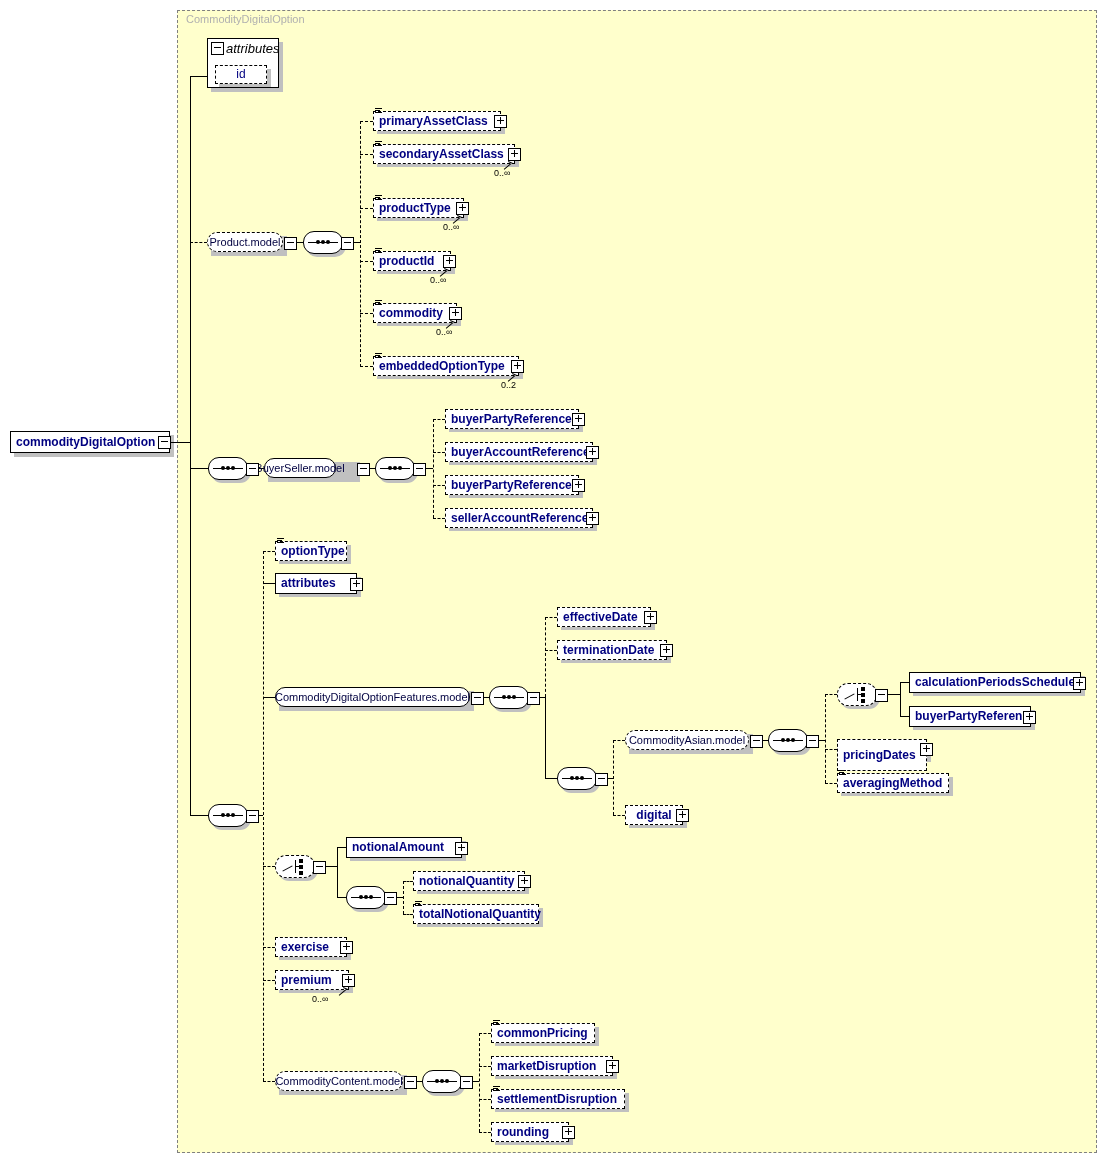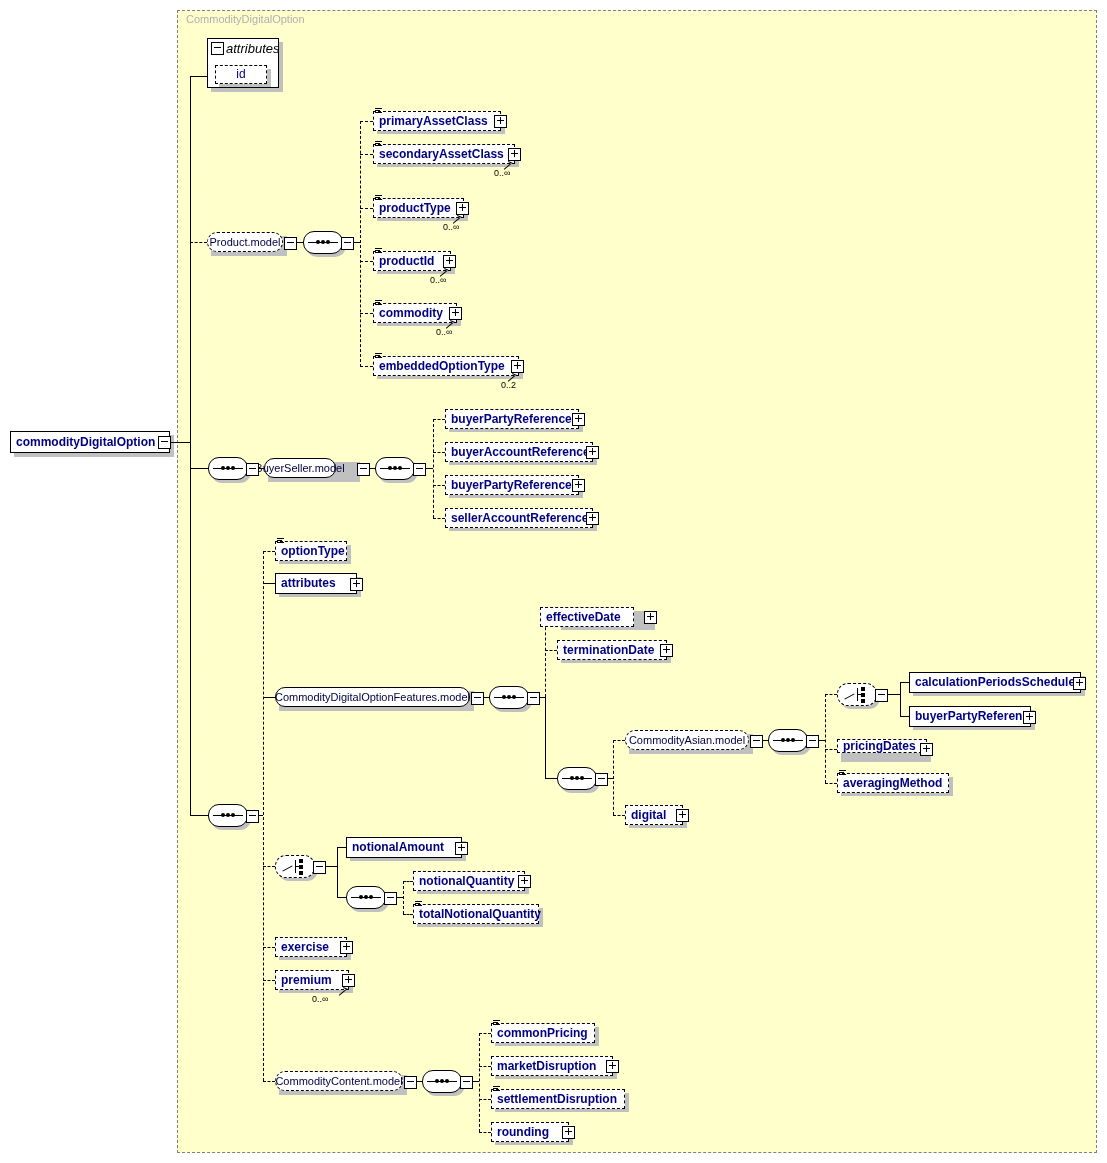--- a/index.html
+++ b/index.html
@@ -309,21 +309,21 @@
       <div class="dot d3"></div>
   </div>
   <div class="expander" style="left:527px;top:692px;"></div>
   <div class="h" style="left:538px;top:697px;width:7px;"></div>
 
   <div class="v d" style="left:545px;top:617px;height:80px;"></div>
   <div class="v" style="left:545px;top:697px;height:81px;"></div>
 
   <div class="h d" style="left:545px;top:617px;width:12px;"></div>
   <div class="node-shadow" style="left:561px;top:611px;width:94px;height:19px;"></div>
-  <div class="node dash" style="left:540px;top:607px;width:94px;height:20px;">
+  <div class="node dash" style="left:557px;top:607px;width:94px;height:20px;">
     <span class="node-label">effectiveDate</span>
   </div>
   <div class="expander plus" style="left:644px;top:611px;"></div>
 
   <div class="h d" style="left:545px;top:650px;width:12px;"></div>
   <div class="node-shadow" style="left:561px;top:644px;width:110px;height:19px;"></div>
   <div class="node dash" style="left:557px;top:640px;width:110px;height:20px;">
     <span class="node-label">terminationDate</span>
   </div>
   <div class="expander plus" style="left:660px;top:644px;"></div>
@@ -388,39 +388,39 @@
 
   <div class="h" style="left:900px;top:716px;width:9px;"></div>
   <div class="node-shadow" style="left:913px;top:710px;width:122px;height:20px;"></div>
   <div class="node solid" style="left:909px;top:706px;width:122px;height:21px;">
     <span class="node-label">buyerPartyReference</span>
   </div>
   <div class="expander plus" style="left:1023px;top:711px;"></div>
 
   <div class="h d" style="left:825px;top:749px;width:12px;"></div>
   <div class="node-shadow" style="left:841px;top:743px;width:90px;height:19px;"></div>
-  <div class="node dash" style="left:837px;top:739px;width:90px;height:14px;">
+  <div class="node dash" style="left:837px;top:739px;width:90px;height:32px;">
     <span class="node-label">pricingDates</span>
   </div>
   <div class="expander plus" style="left:920px;top:743px;"></div>
 
   <div class="h d" style="left:825px;top:783px;width:12px;"></div>
   <div class="node-shadow" style="left:841px;top:777px;width:112px;height:19px;"></div>
   <div class="node dash" style="left:837px;top:773px;width:112px;height:20px;">
     <span class="node-label">averagingMethod</span>
   </div>
   <div class="typeglyph" style="left:839px;top:770px;">
       <i></i>
       <i></i>
       <i></i>
     </div>
 
   <div class="h d" style="left:613px;top:815px;width:12px;"></div>
   <div class="node-shadow" style="left:629px;top:809px;width:58px;height:19px;"></div>
-  <div class="node dash" style="left:625px;top:805px;width:58px;height:20px;">
+  <div class="node dash" style="left:625px;top:805px;width:58px;height:20px;justify-content:center;">
     <span class="node-label">digital</span>
   </div>
   <div class="expander plus" style="left:676px;top:809px;"></div>
 
   <div class="h d" style="left:263px;top:866px;width:12px;"></div>
   <div class="comp dash" style="left:275px;top:855px;">
     <div class="sh"></div>
       <div class="body"></div>
     <div class="chline"></div>
       <div class="chv"></div>

